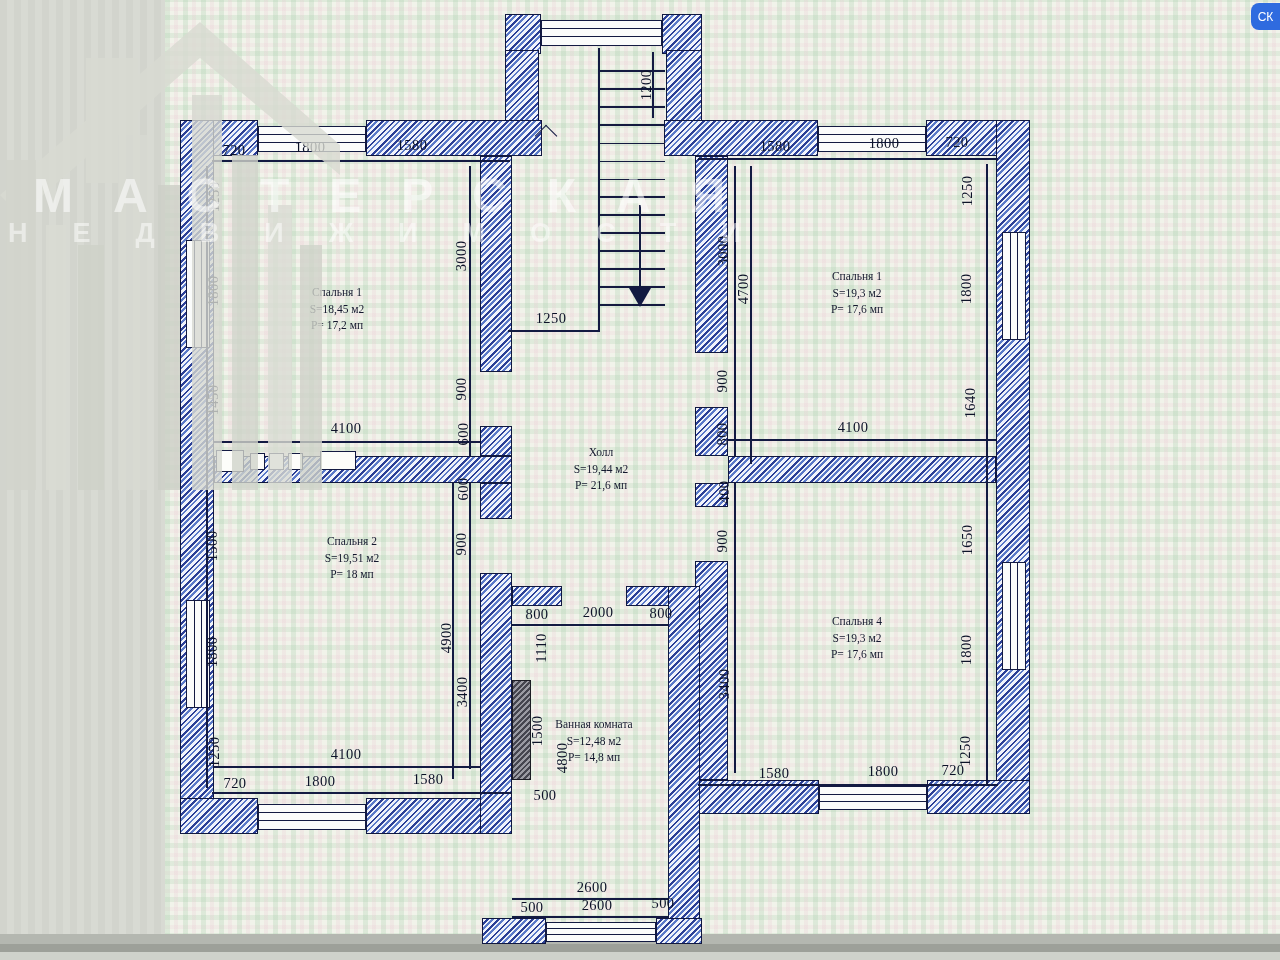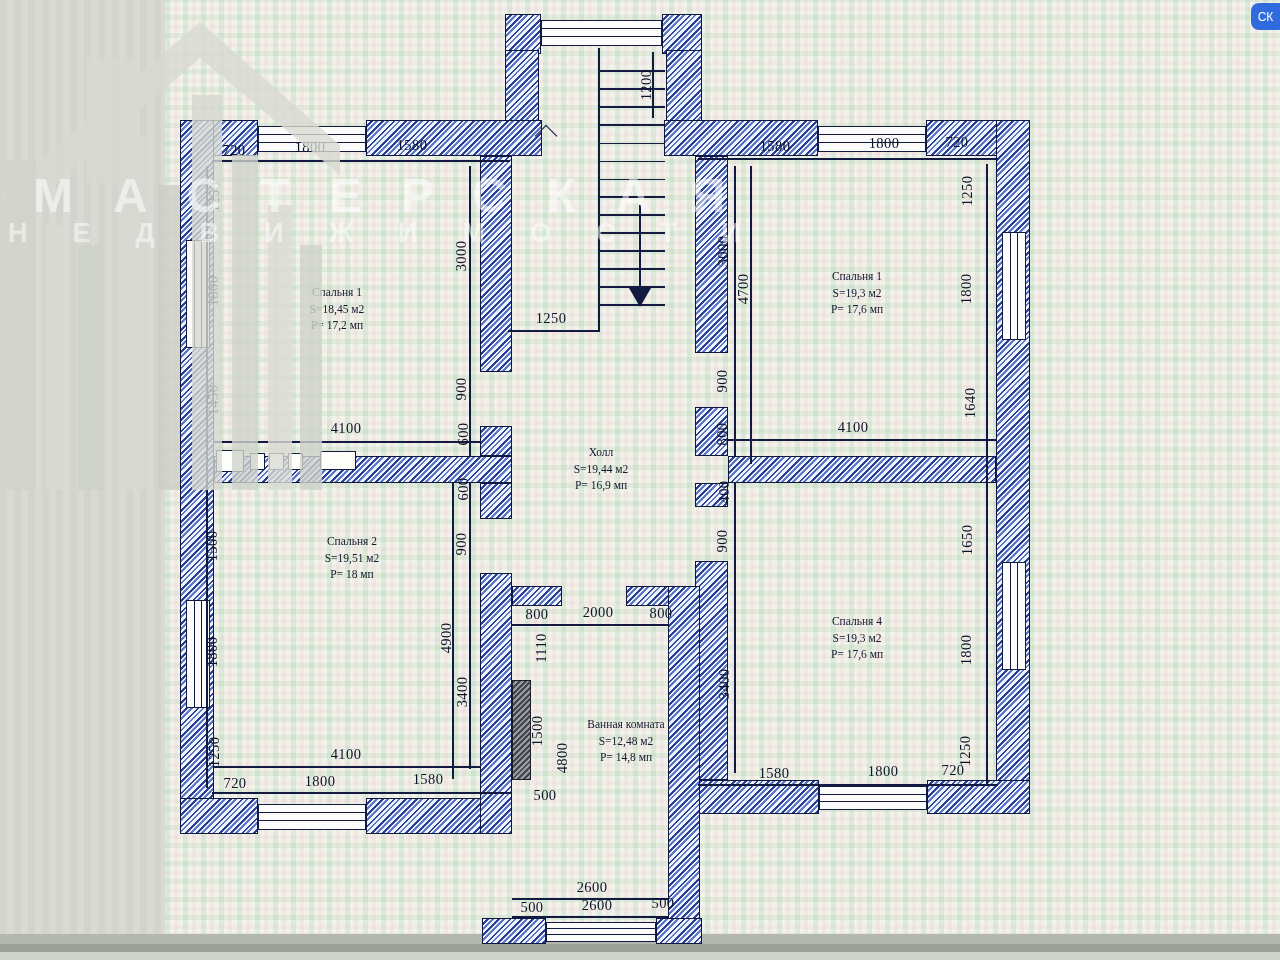--- a/index.html
+++ b/index.html
@@ -226,23 +226,23 @@
   <span>P= 17,6 мп</span>
 </div>
 <div class="room" style="left:777px;top:613px;width:160px">
   <span>Спальня 4</span>
   <span>S=19,3 м2</span>
   <span>P= 17,6 мп</span>
 </div>
 <div class="room" style="left:521px;top:444px;width:160px">
   <span>Холл</span>
   <span>S=19,44 м2</span>
-  <span>P= 16,9 мп</span>
-</div>
-<div class="room" style="left:584px;top:716px;width:84px">
+  <span>P= 21,6 мп</span>
+</div>
+<div class="room" style="left:552px;top:716px;width:84px">
   <span>Ванная комната</span>
   <span>S=12,48 м2</span>
   <span>P= 14,8 мп</span>
 </div>
 
 <svg class="logo" width="340" height="510" viewBox="0 0 340 510">
   <polygon points="0,195 200,22 340,145 340,175 200,58 20,215" fill="#d9dbd2"></polygon>
   <rect x="86" y="58" width="52" height="125" fill="#d9dbd2"></rect>
   <rect x="6" y="160" width="30" height="330" fill="#d2d5cc"></rect>
   <rect x="46" y="225" width="20" height="265" fill="#dadcd4"></rect>

